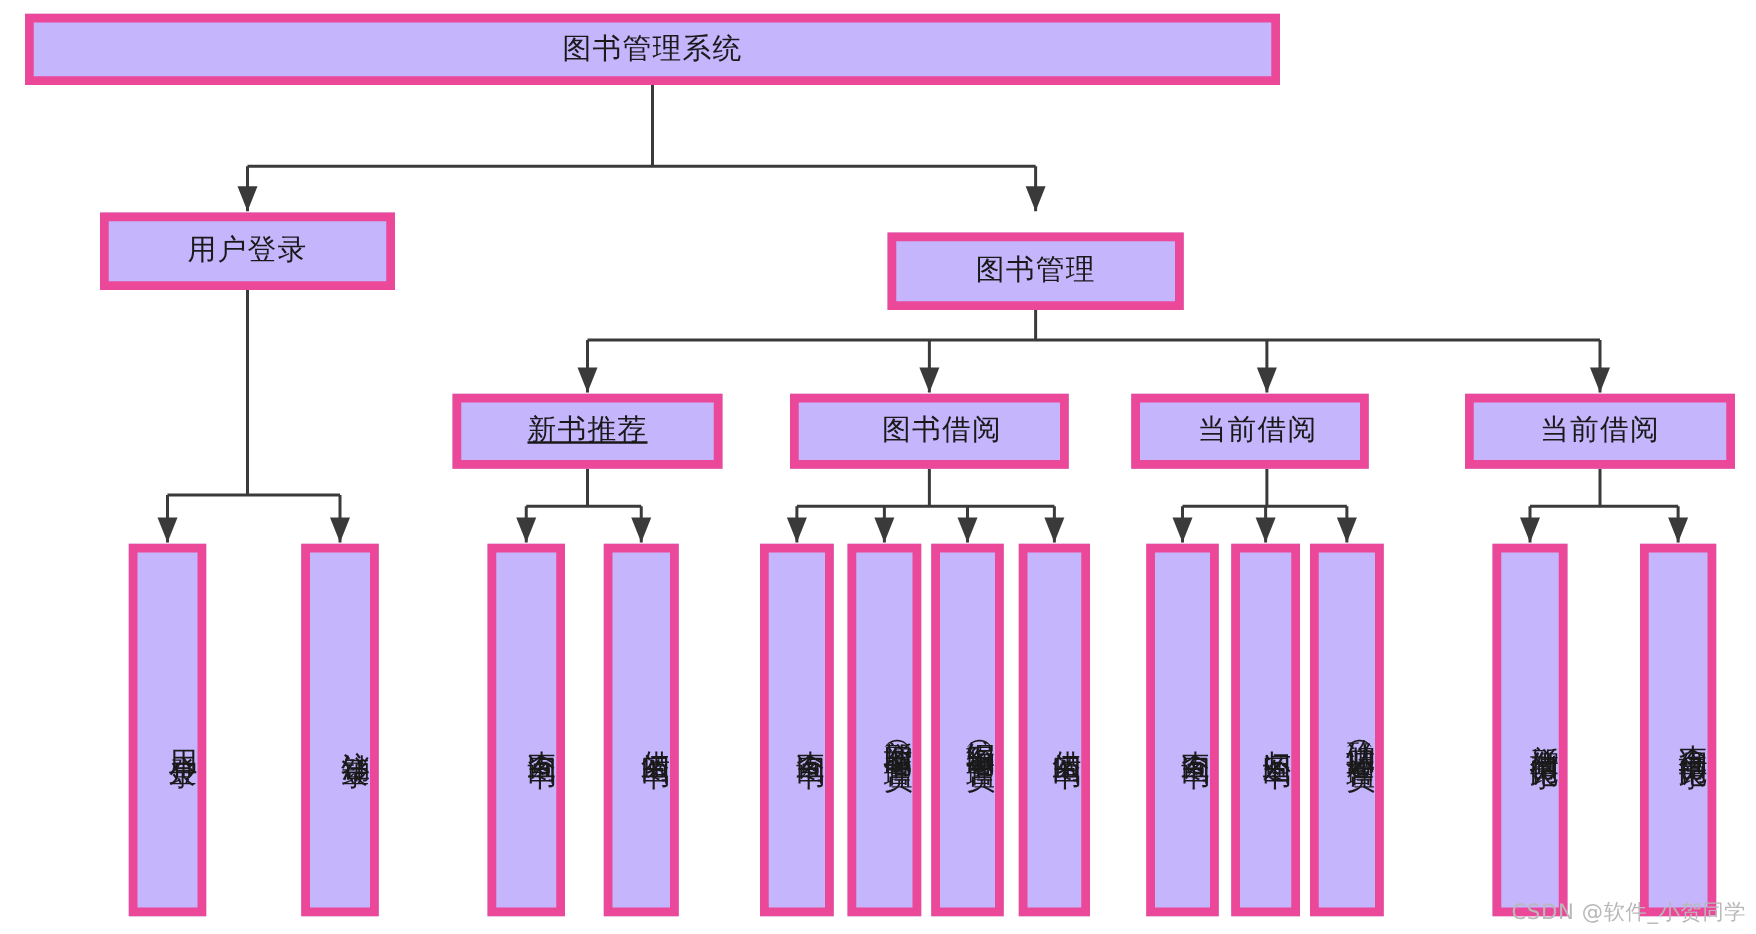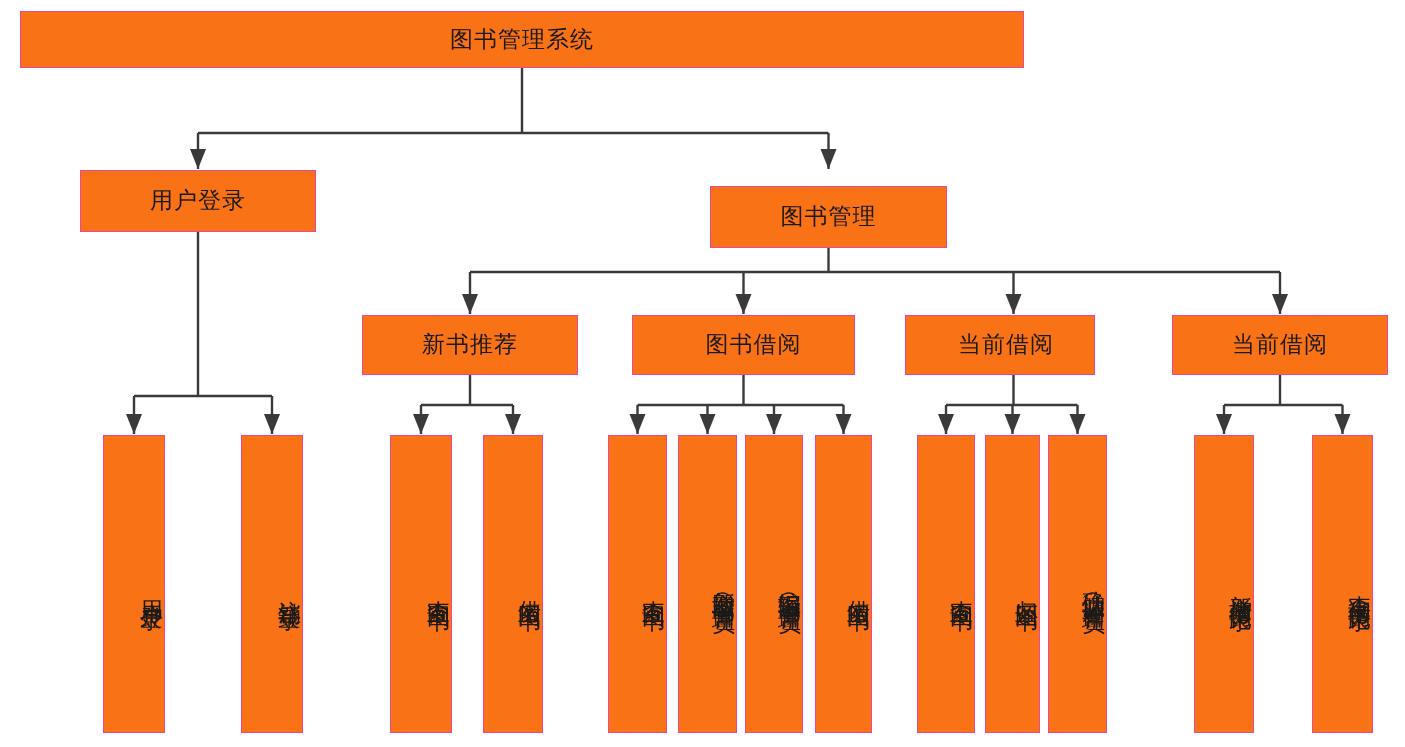--- a/index.html
+++ b/index.html
@@ -16,22 +16,22 @@
   }
   #diagram-root {
     position: absolute;
     inset: 0;
     width: 1405px;
     height: 747px;
   }
   .node {
     position: absolute;
     box-sizing: border-box;
-    background: #f97316;
-    border: 1px solid #ec4899;
+    background: #c4b5fd;
+    border: 7px solid #ec4899;
     display: flex;
     align-items: center;
     justify-content: center;
     color: #1a1a1a;
   }
   .node.horizontal {
     font-size: 23px;
     letter-spacing: 1px;
     line-height: 1.1;
   }
@@ -143,21 +143,21 @@
   <div id="node-layer">
       <div class="node horizontal tall-text" style="left: 20px; top: 11px; width: 1004px; height: 57px;">
         <span class="node-label">图书管理系统</span>
       </div>
       <div class="node horizontal" style="left: 80px; top: 170px; width: 236px; height: 62px;">
         <span class="node-label">用户登录</span>
       </div>
       <div class="node horizontal" style="left: 710px; top: 170px; width: 237px; height: 62px; margin-top: 16px;">
         <span class="node-label">图书管理</span>
       </div>
-      <div class="node horizontal" style="left: 362px; top: 315px; width: 216px; height: 60px;">
+      <div class="node horizontal" style="left: 362px; top: 315px; width: 216px; height: 60px; text-decoration: underline;">
         <span class="node-label">新书推荐</span>
       </div>
       <div class="node horizontal" style="left: 632px; top: 315px; width: 223px; height: 60px; padding-left: 20px;">
         <span class="node-label">图书借阅</span>
       </div>
       <div class="node horizontal" style="left: 905px; top: 315px; width: 190px; height: 60px; padding-left: 12px;">
         <span class="node-label">当前借阅</span>
       </div>
       <div class="node horizontal" style="left: 1172px; top: 315px; width: 216px; height: 60px;">
         <span class="node-label">当前借阅</span>
@@ -195,13 +195,14 @@
       <div class="node vertical tall-text" style="left: 1048px; top: 435px; width: 59px; height: 298px;">
         <span class="node-label">确认归还（管理员）</span>
       </div>
       <div class="node vertical tall-text" style="left: 1194px; top: 435px; width: 60px; height: 298px;">
         <span class="node-label">新增借阅记录</span>
       </div>
       <div class="node vertical tall-text" style="left: 1312px; top: 435px; width: 61px; height: 298px;">
         <span class="node-label">查询借阅记录</span>
       </div>
     </div>
+  <div class="watermark">CSDN @软件_小贺同学</div>
 </div>
 
 </body></html>

